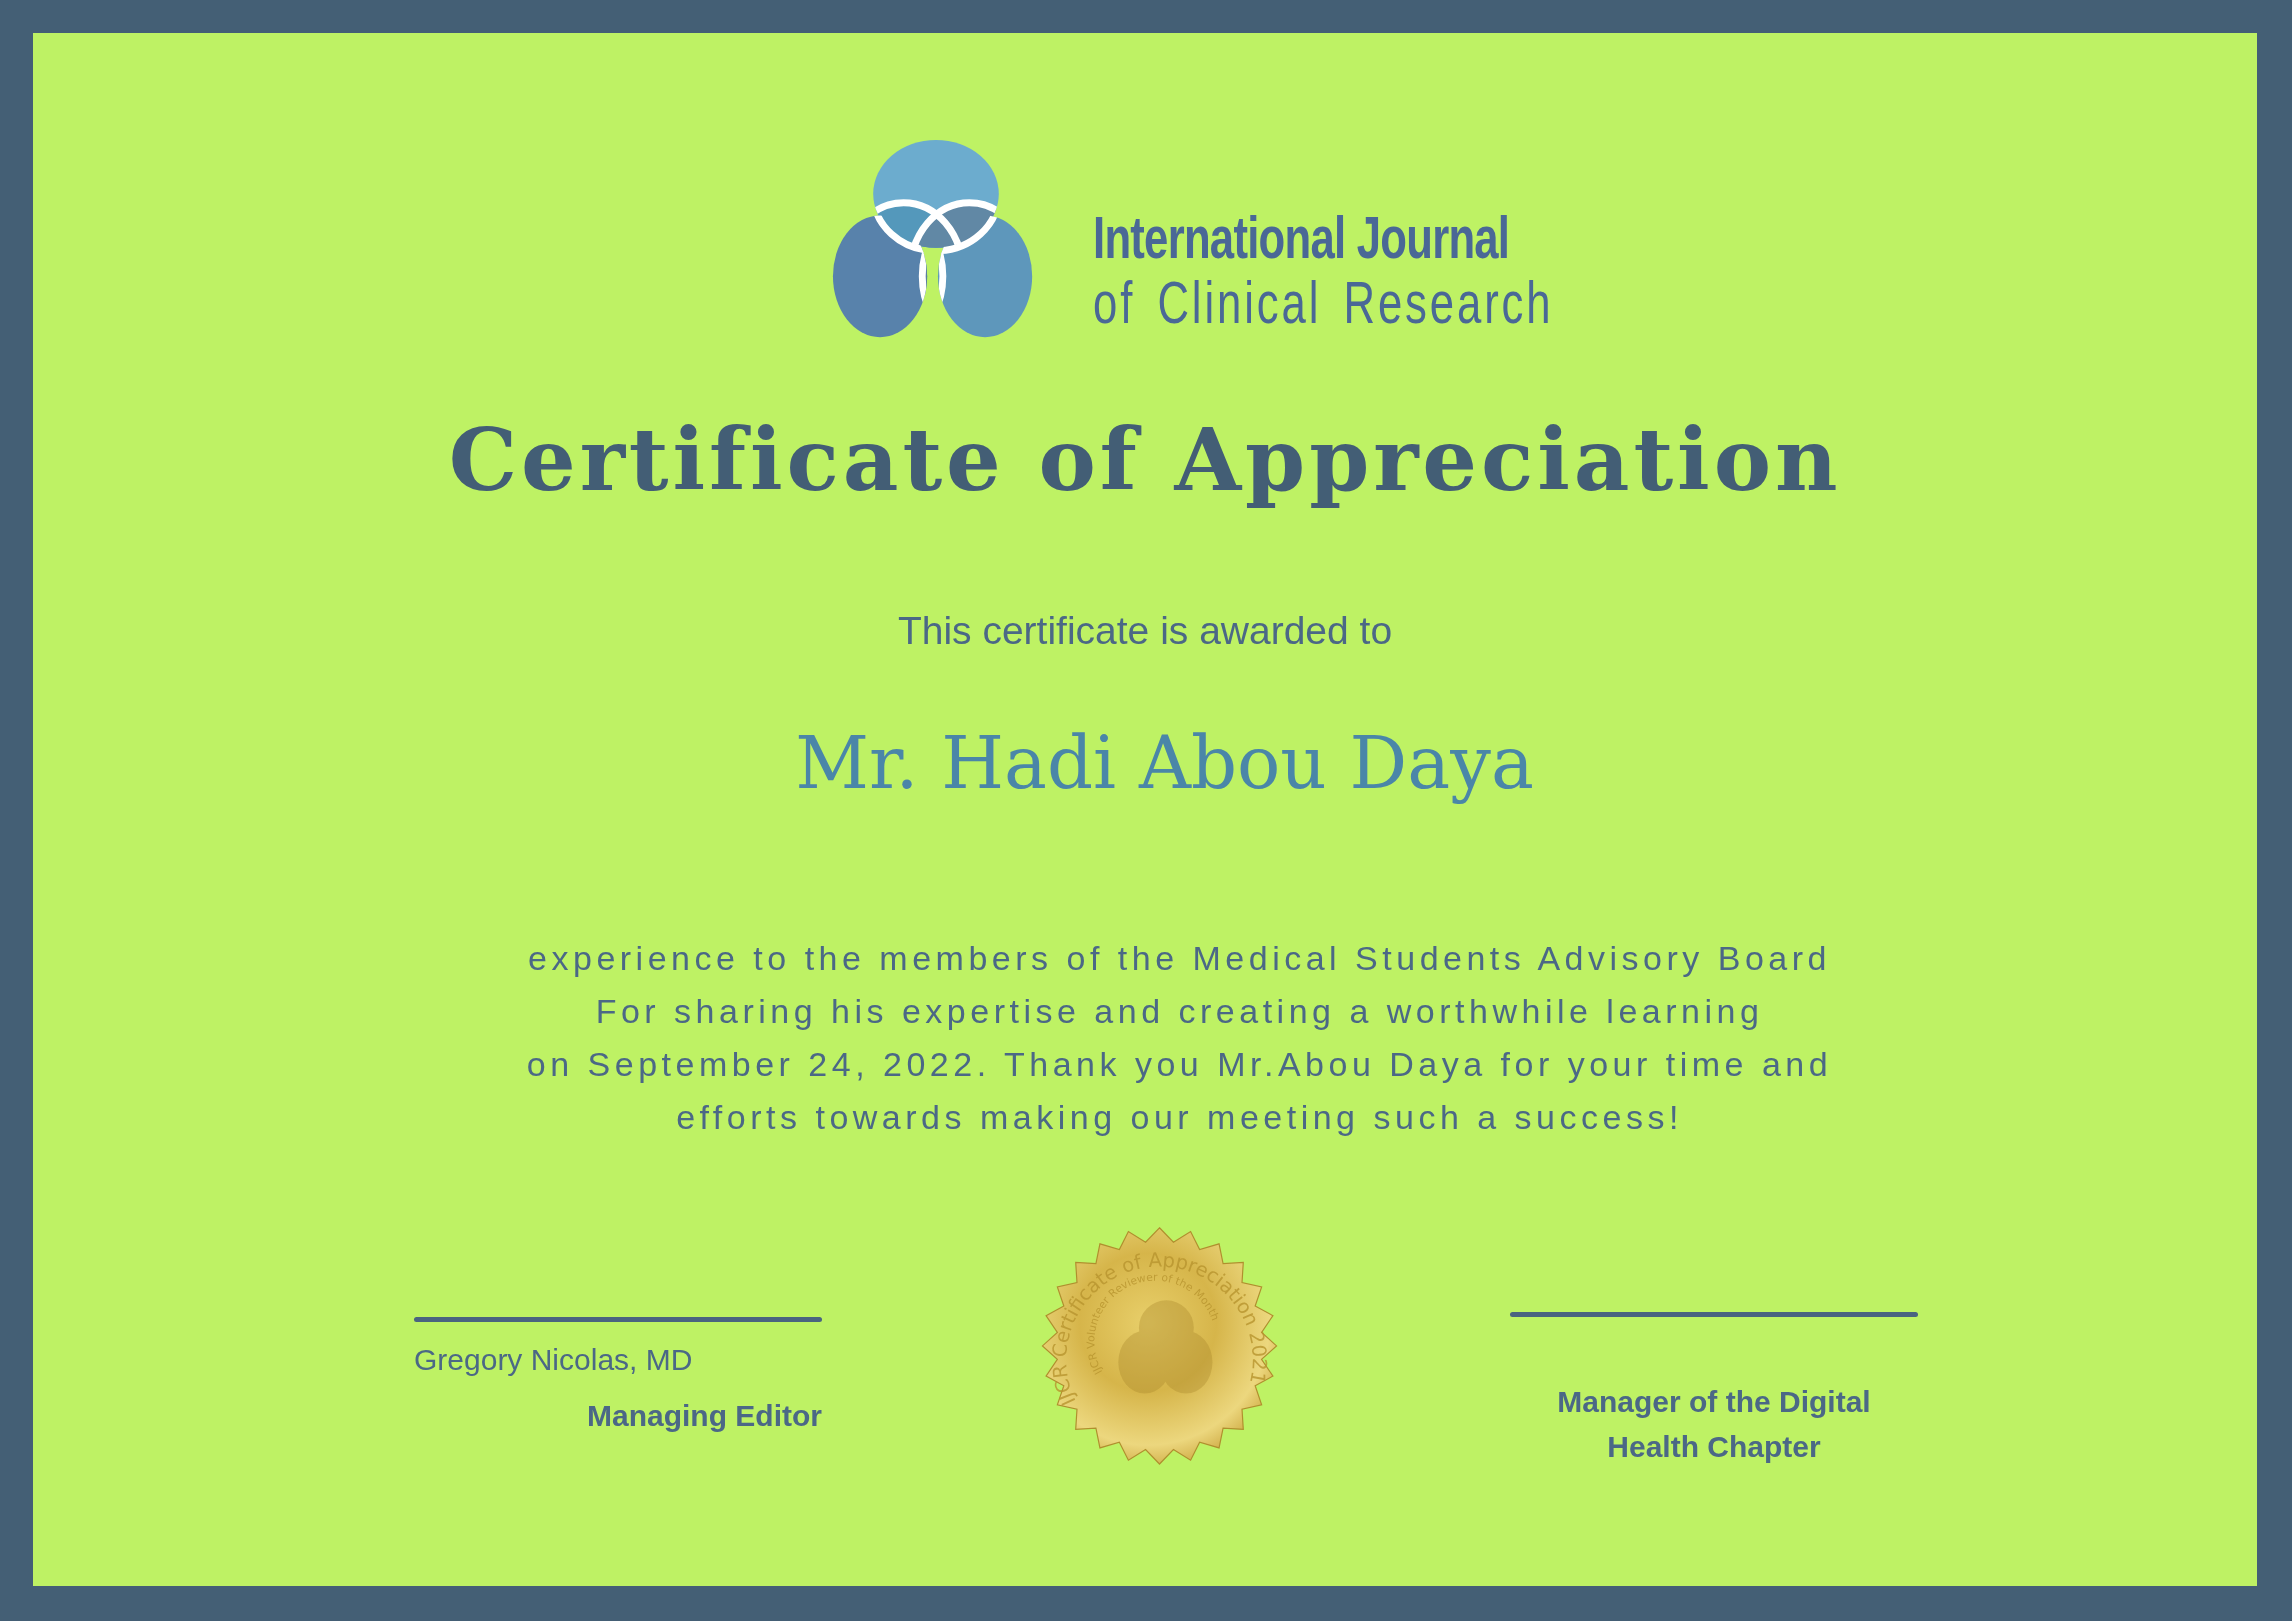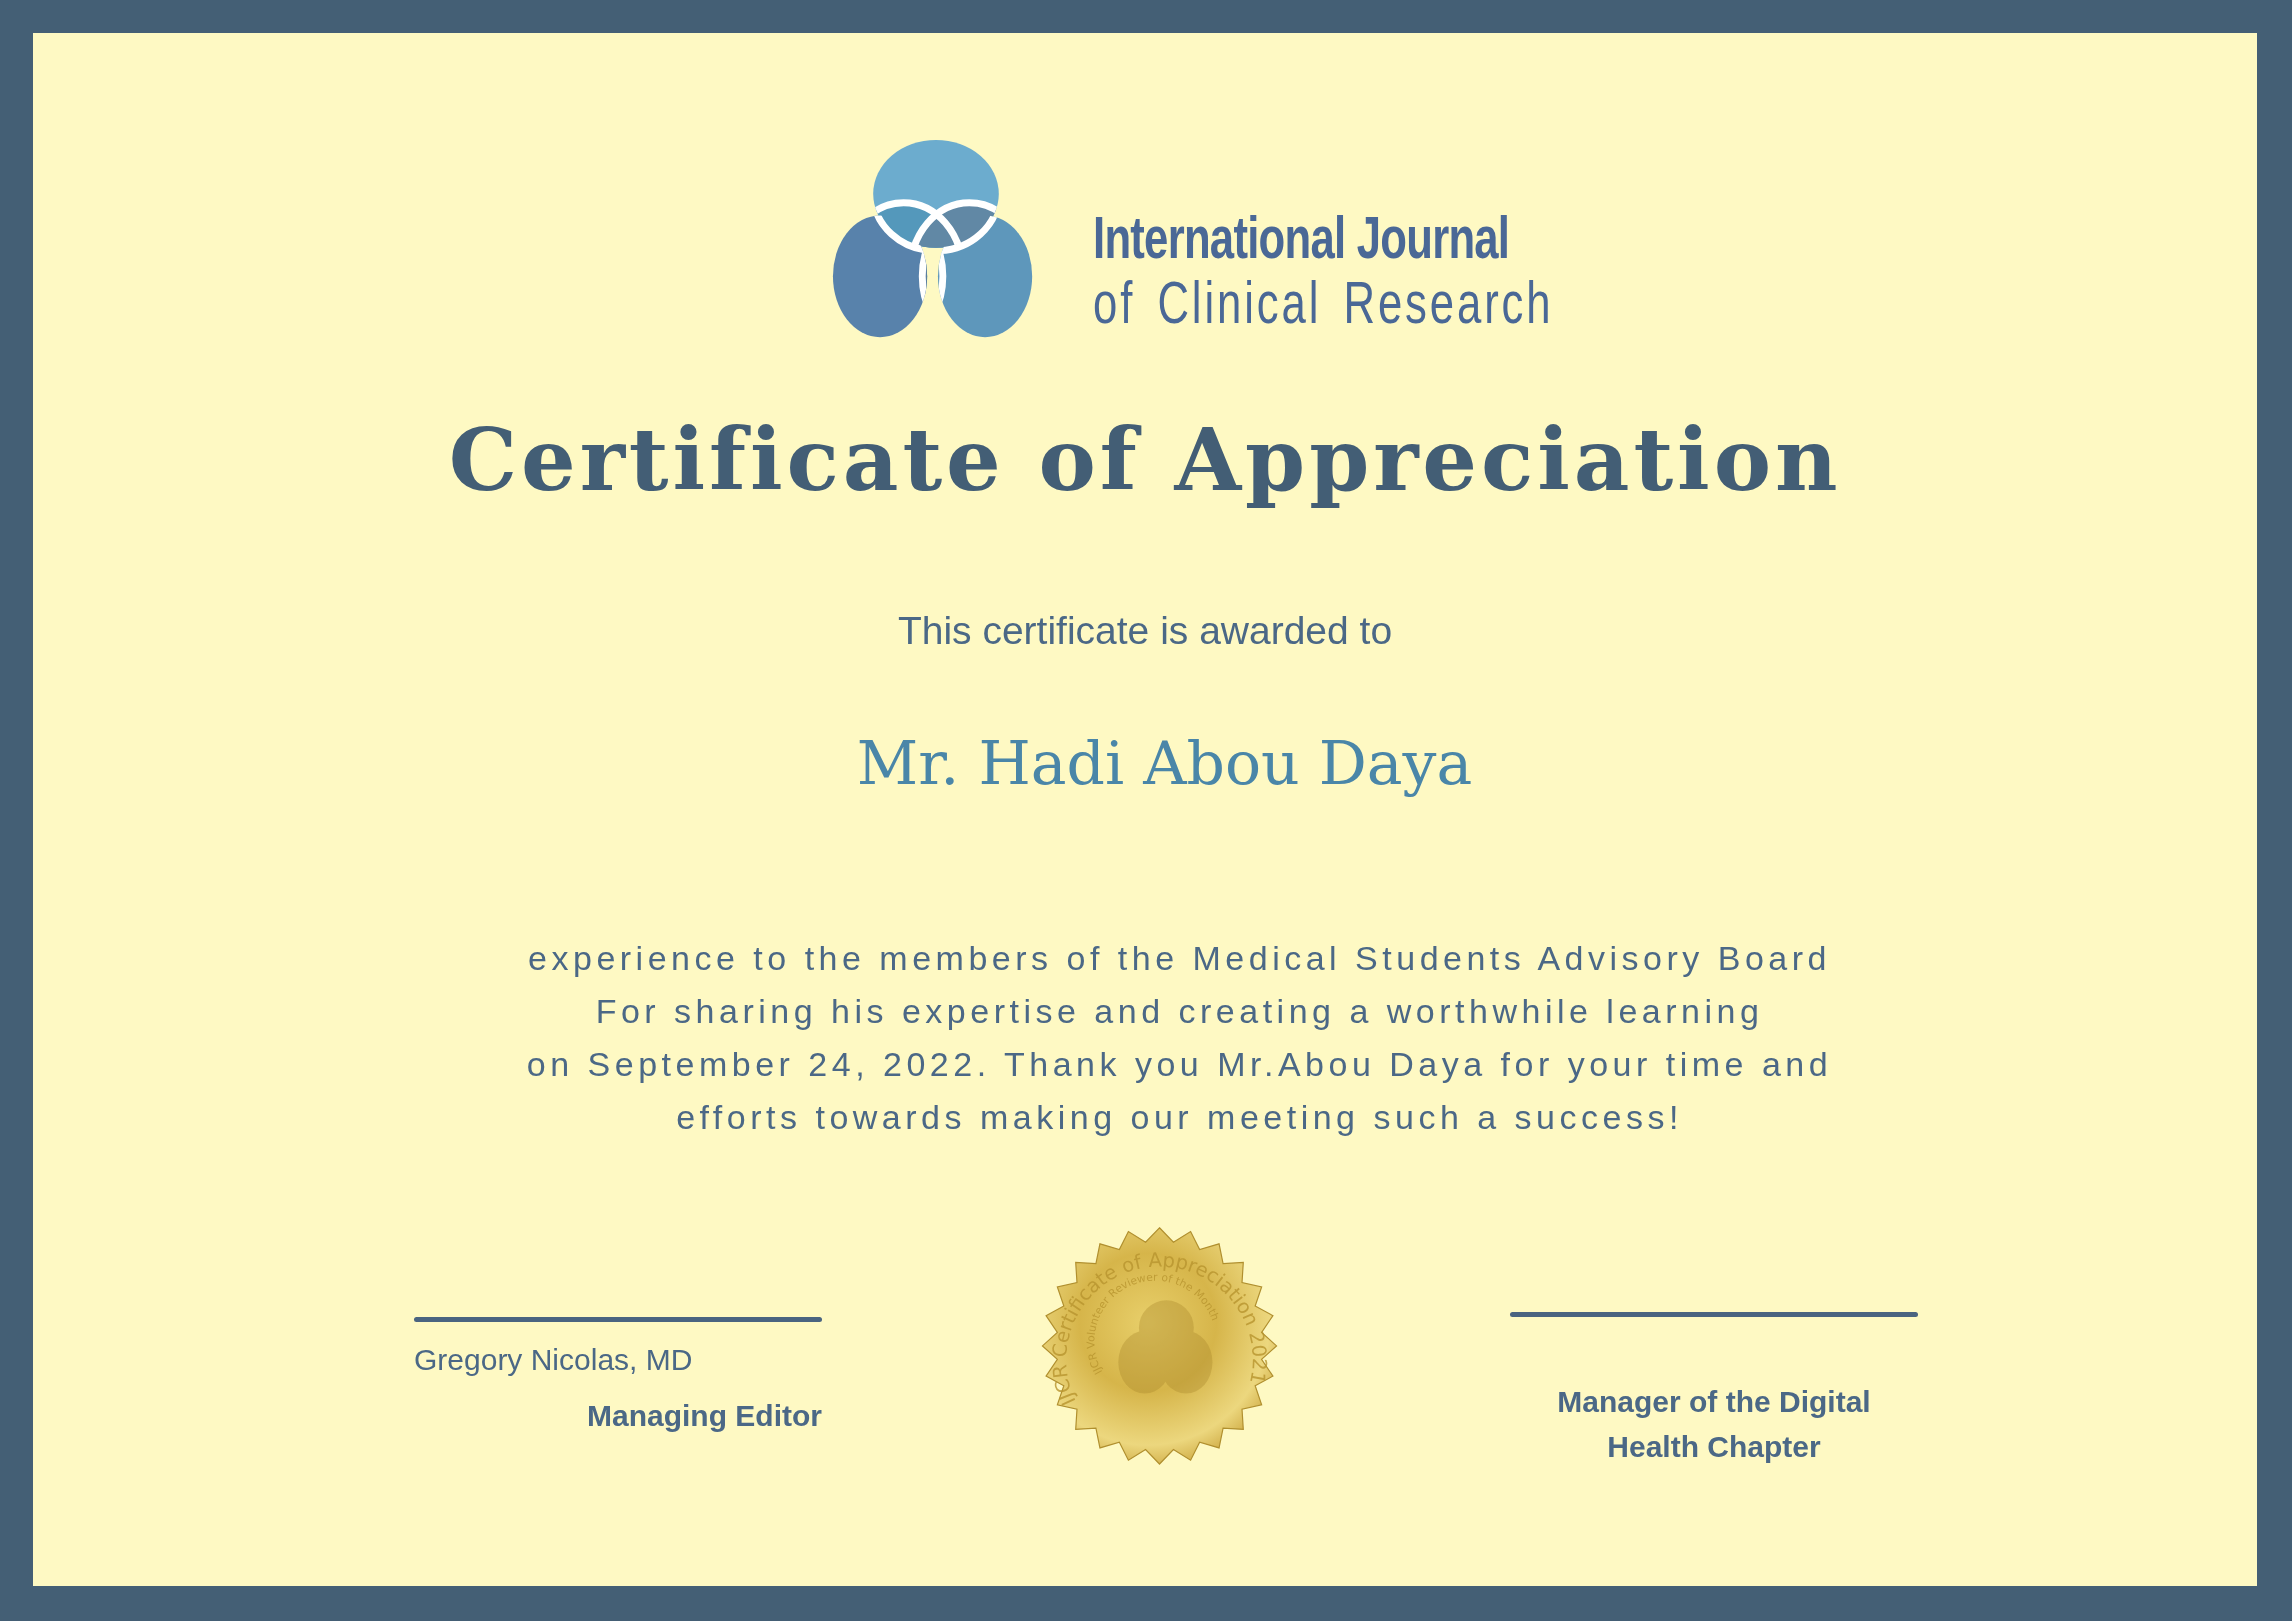--- a/index.html
+++ b/index.html
@@ -3,21 +3,21 @@
   <meta charset="utf-8">
   <style>
     html, body { margin: 0; padding: 0; }
     body {
       width: 2293px; height: 1621px; position: relative; overflow: hidden;
       background: #445f75;
       font-family: "Liberation Sans", sans-serif;
     }
     .sheet {
       position: absolute; left: 33px; top: 33px; right: 36px; bottom: 35px;
-      background: #fef9c3;
+      background: #bef264;
     }
     
     .logo-mark { position: absolute; left: 797px; top: 101px; width: 211px; height: 211px; }
     .logo-text {
       position: absolute; left: 1060px; top: 173px; width: 470px;
       color: #4a6896; font-family: "Liberation Sans", sans-serif;
       transform-origin: left top;
     }
     .logo-line1 {
       position: absolute; left: 0; top: 0; white-space: nowrap;
@@ -35,21 +35,21 @@
       font-family: "DejaVu Serif", serif; font-weight: bold;
       font-size: 86px; letter-spacing: 3.9px; color: #435e75; line-height: 108px;
       white-space: nowrap;
     }
     .awarded {
       position: absolute; left: 0; right: 0; top: 573px; text-align: center;
       font-size: 39px; color: #4b6886; line-height: 49px; white-space: nowrap;
     }
     .recipient {
       position: absolute; left: 39px; right: 0; top: 676px; text-align: center;
-      font-family: "DejaVu Serif", serif; font-size: 60px; color: #4a86a8;
+      font-family: "DejaVu Serif", serif; font-size: 72px; color: #4a86a8;
       line-height: 108px; white-space: nowrap; font-weight: normal;
     }
     .body-text {
       position: absolute; left: 392px; width: 1509px; top: 899px; text-align: center;
       font-size: 34px; letter-spacing: 4.5px; color: #4b6886; line-height: 53px;
     }
     .body-text span { display: block; white-space: nowrap; }
     
     .sig-line {
       position: absolute; height: 4.9px; background: #4a6480; border-radius: 2.9px;

